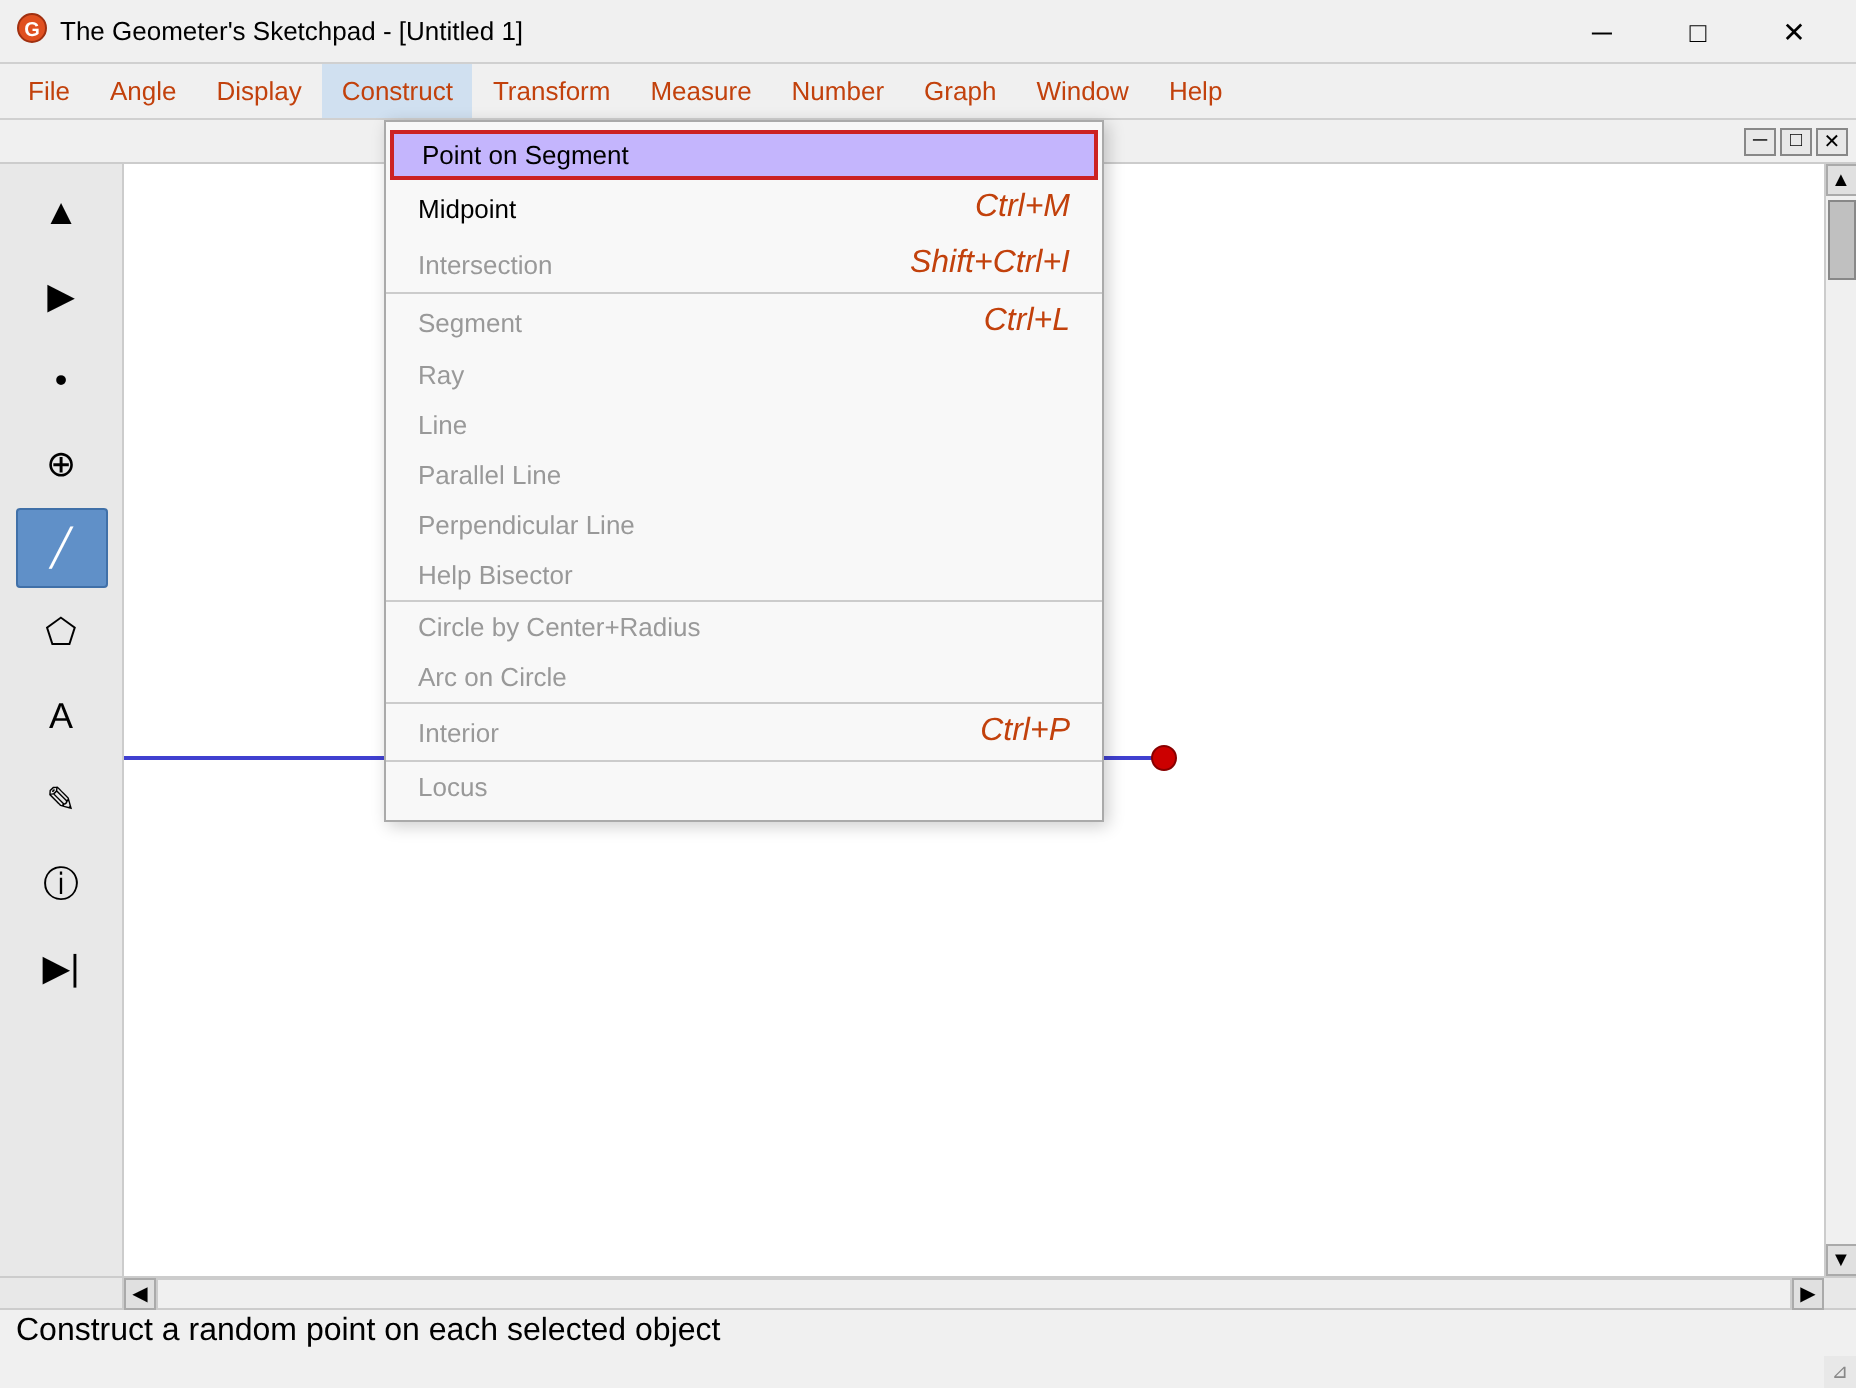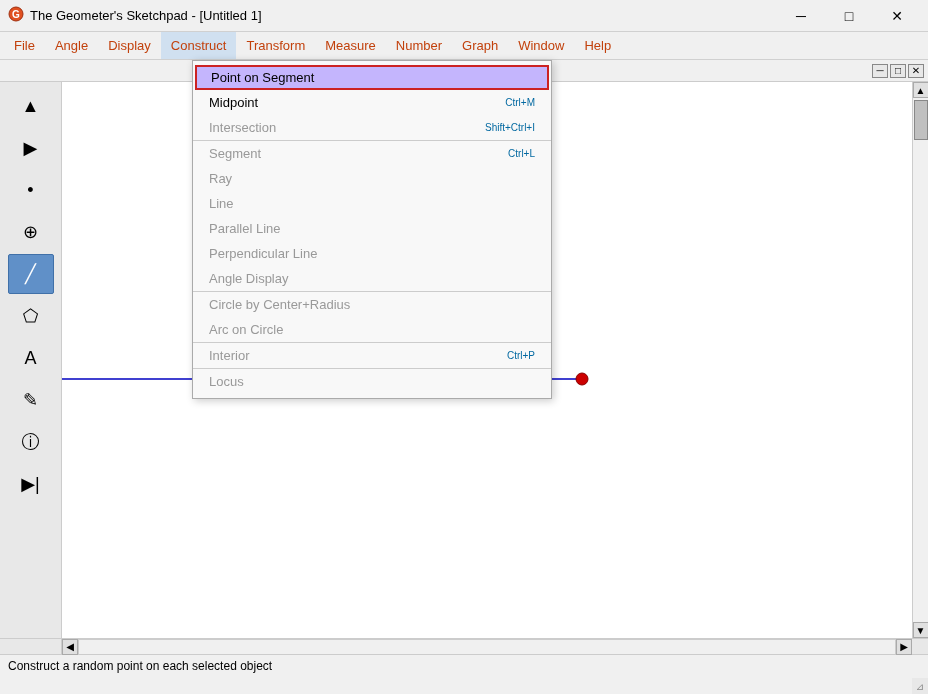--- a/index.html
+++ b/index.html
@@ -198,21 +198,21 @@
     }
 
     
     #status-bar {
       height: 22px;
       background: #f0f0f0;
       border-top: 1px solid #ccc;
       display: flex;
       align-items: center;
       padding: 0 8px;
-      font-size: 12px;
+      font-size: 16px;
       color: #000;
     }
 
     
     #construct-menu {
       position: absolute;
       top: 60px;
       left: 192px;
       width: 360px;
       background: #f8f8f8;
@@ -238,22 +238,23 @@
       background: #c4b5fd;
       border: 2px solid #cc2222;
       margin: 0 2px;
       padding: 3px 14px;
     }
     .dropdown-item.disabled {
       color: #999;
       cursor: default;
     }
     .shortcut {
-      color: #0369a1;
-      font-size: 10px;
+      color: #c2410c;
+      font-size: 16px;
+      font-style: italic;
     }
 
     
     #resize-grip {
       position: absolute;
       bottom: 0;
       right: 0;
       width: 16px;
       height: 16px;
       display: flex;
@@ -383,21 +384,21 @@
       <div class="dropdown-item disabled">
         <span>Line</span>
       </div>
       <div class="dropdown-item disabled">
         <span>Parallel Line</span>
       </div>
       <div class="dropdown-item disabled">
         <span>Perpendicular Line</span>
       </div>
       <div class="dropdown-item disabled">
-        <span>Angle Display</span>
+        <span>Help Bisector</span>
       </div>
     </div>
     <div class="menu-section">
       <div class="dropdown-item disabled">
         <span>Circle by Center+Radius</span>
       </div>
       <div class="dropdown-item disabled">
         <span>Arc on Circle</span>
       </div>
     </div>

